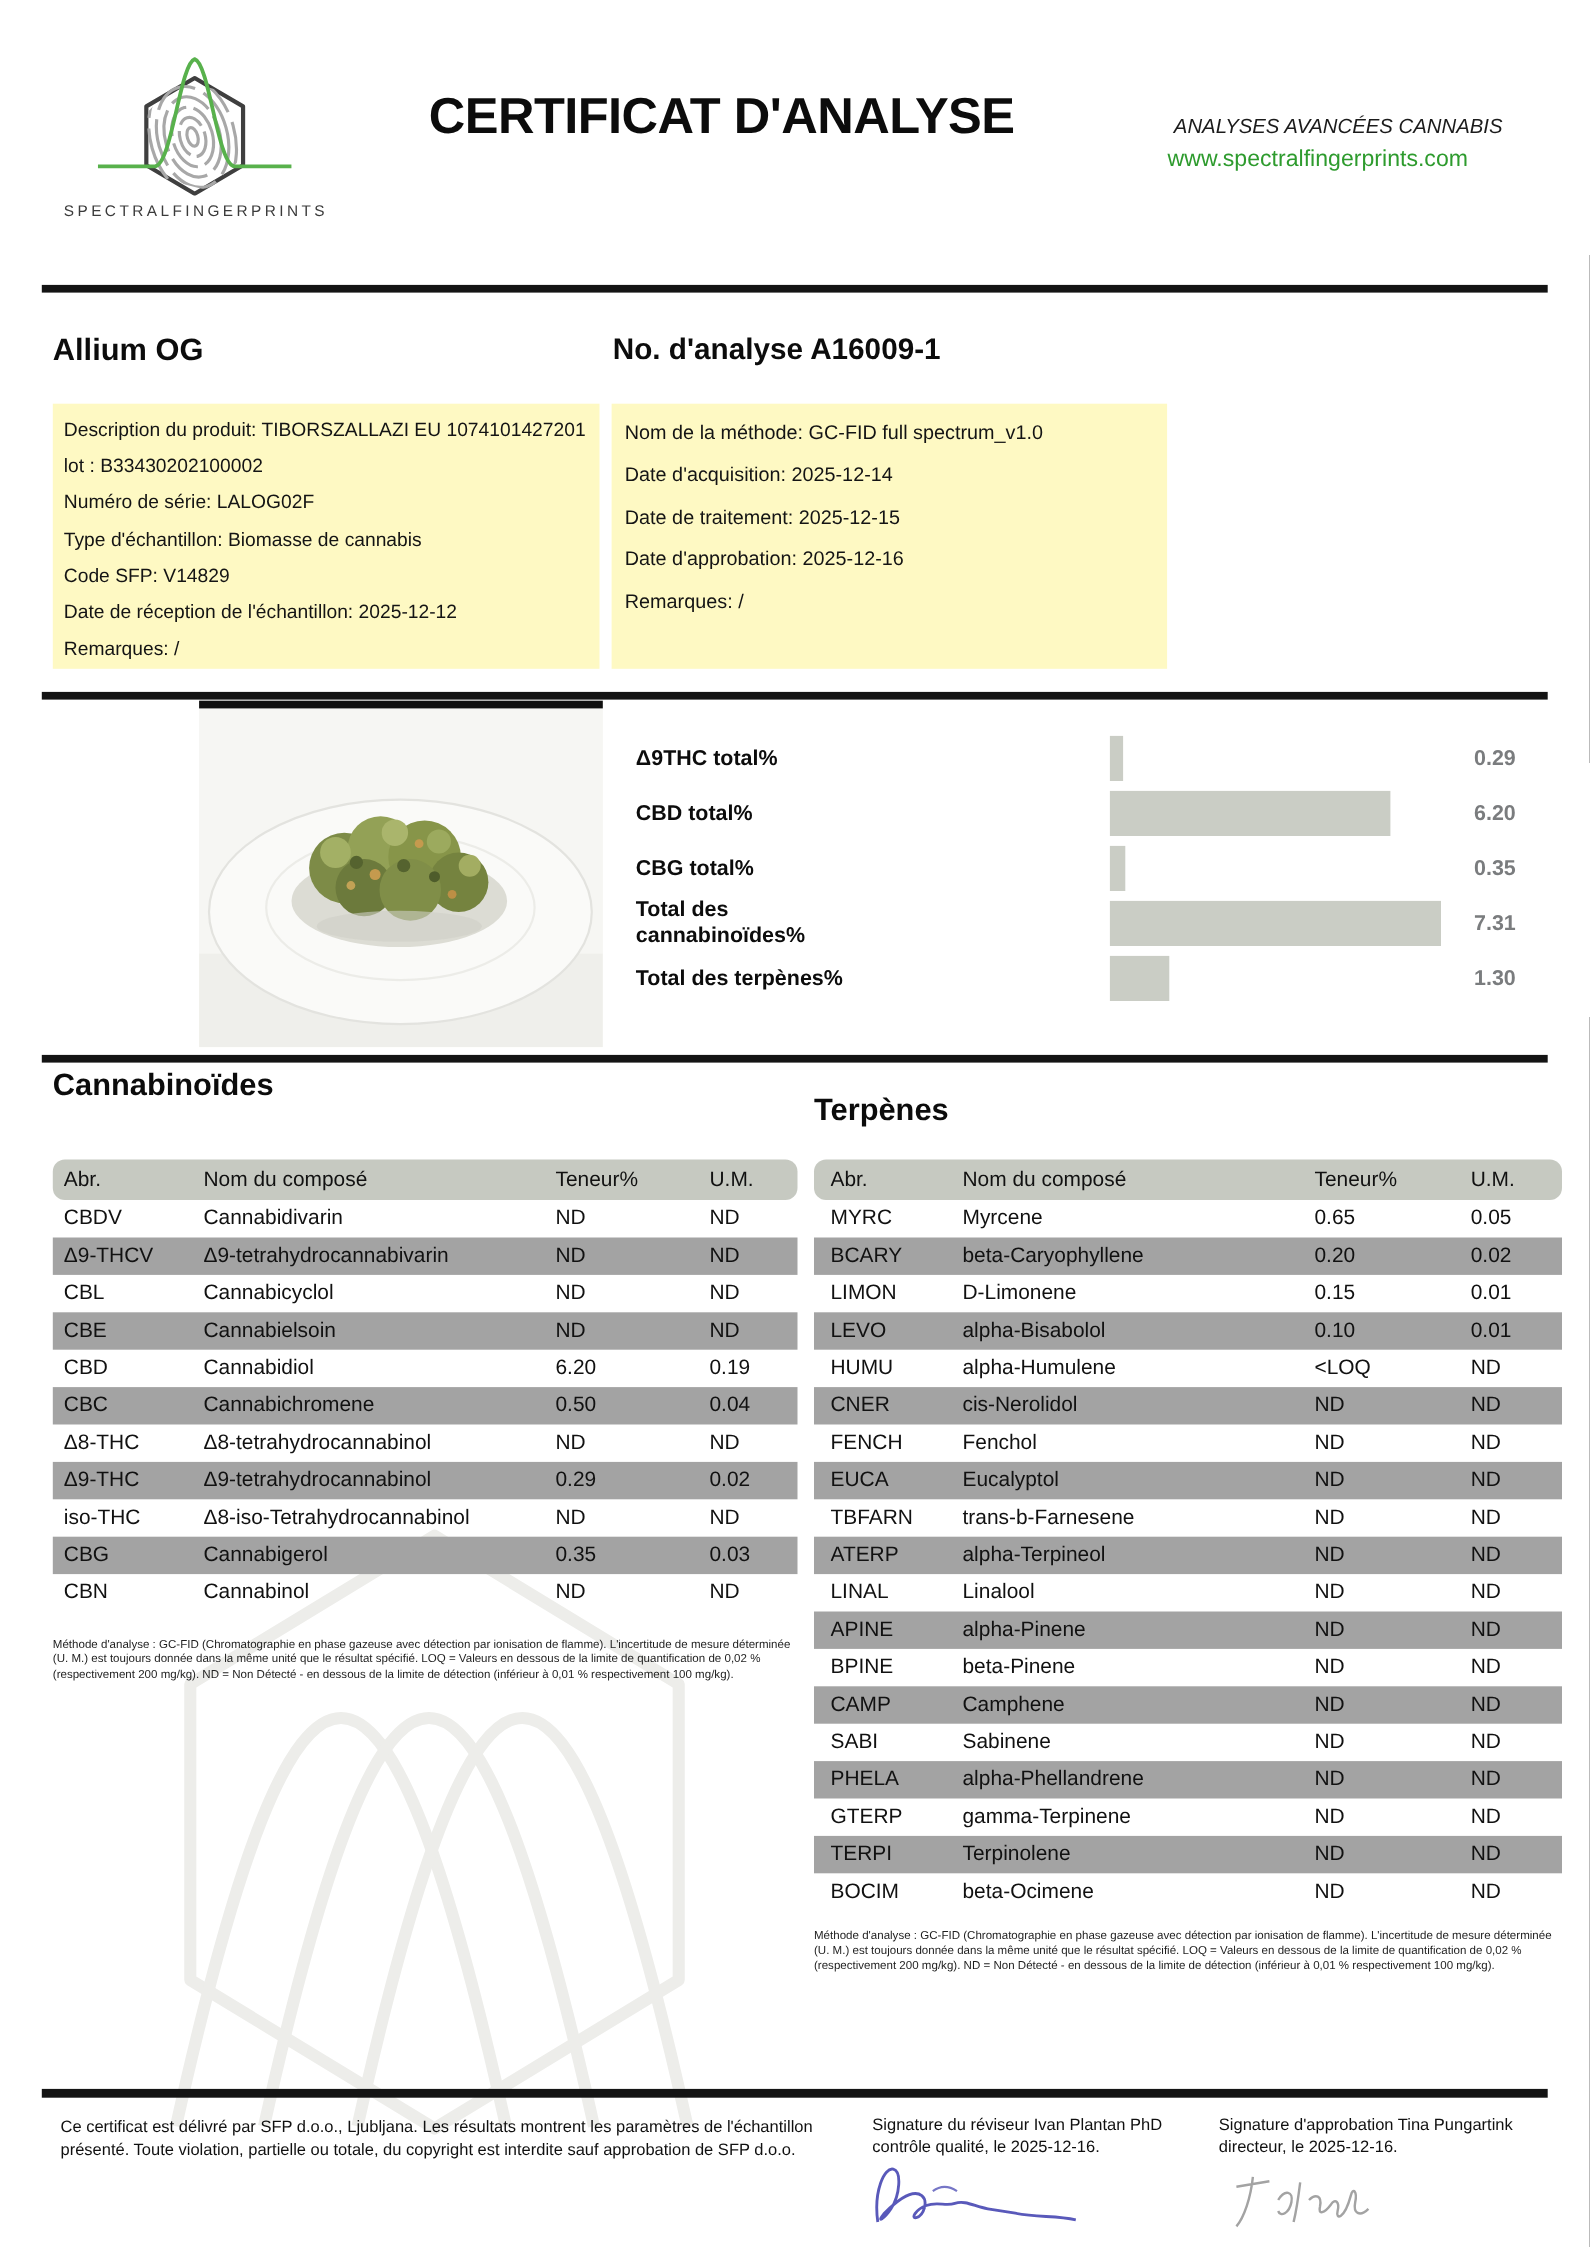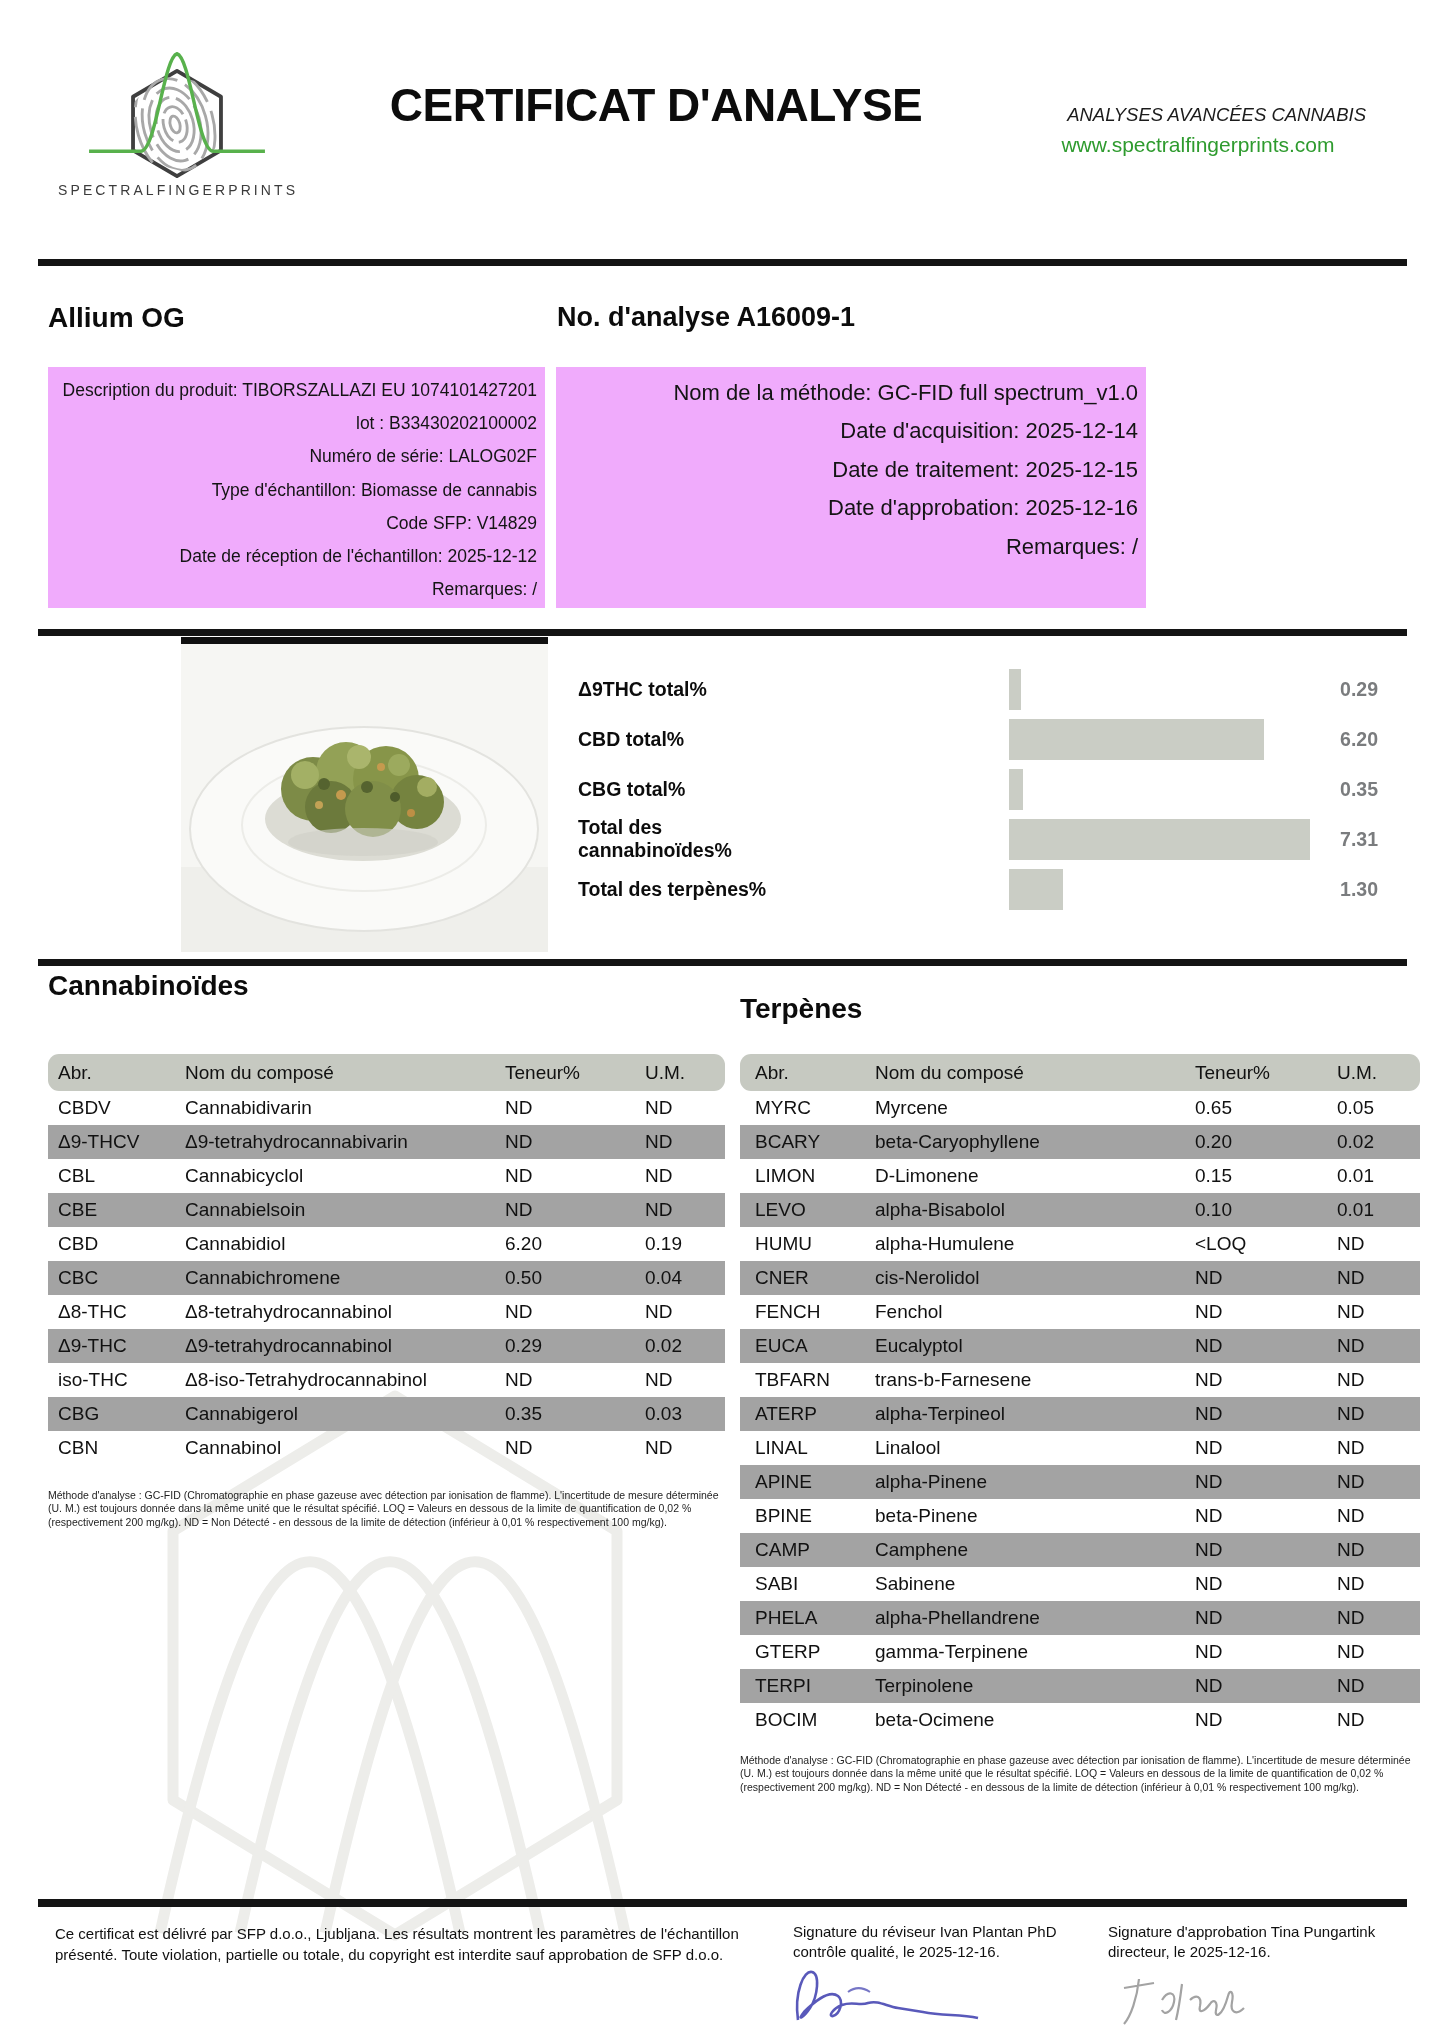--- a/index.html
+++ b/index.html
@@ -18,24 +18,24 @@
   .page-title { left:320px; top:78px; width:672px; text-align:center; font-size:46px; font-weight:800; letter-spacing:-0.5px; color:#0c0c0c; }
   .tagline-wrap { left:1030px; top:104px; width:336px; text-align:center; }
   .tagline { font-style:italic; font-size:18.5px; color:#1b1b1b;text-align:right; }
   .website { margin-top:7px; font-size:21px; color:#2e9b2e; text-decoration:none; display:inline-block; }
 
   .rule { left:38px; width:1369px; height:7px; background:#141414; }
 
   .product-name { left:48px; top:302px; font-size:28px; font-weight:bold; color:#0c0c0c; }
   .analysis-no { left:557px; top:302px; font-size:27px; font-weight:bold; color:#0c0c0c; }
 
-  .info-box { background:#f0abfc; color:#141414;text-align:right; }
+  .info-box { background:#fef9c3; color:#141414; }
   .sample-box { left:48px; top:367px; width:497px; height:241px; padding:7px 8px 0 10px; font-size:17.5px; }
   .sample-box .info-line { line-height:33.2px; white-space:nowrap; }
-  .method-box { left:556px; top:367px; width:590px; height:241px; padding:7px 8px 0 12px; font-size:22px; }
+  .method-box { left:556px; top:367px; width:505px; height:241px; padding:7px 8px 0 12px; font-size:18px; }
   .method-box .info-line { line-height:38.4px; white-space:nowrap; }
 
   
   .photo { left:181px; top:637px; width:367px; height:315px; background:#f7f7f5; }
   .photo-topbar { position:absolute; left:0; top:0; width:100%; height:7px; background:#101010; }
 
   
   .chart { left:578px; top:664px; width:800px; height:250px; }
   .chart-row { position:relative; height:50px; display:flex; align-items:center; }
   .chart-label { width:215px; font-size:19.5px; font-weight:bold; color:#0c0c0c; line-height:23px; }

